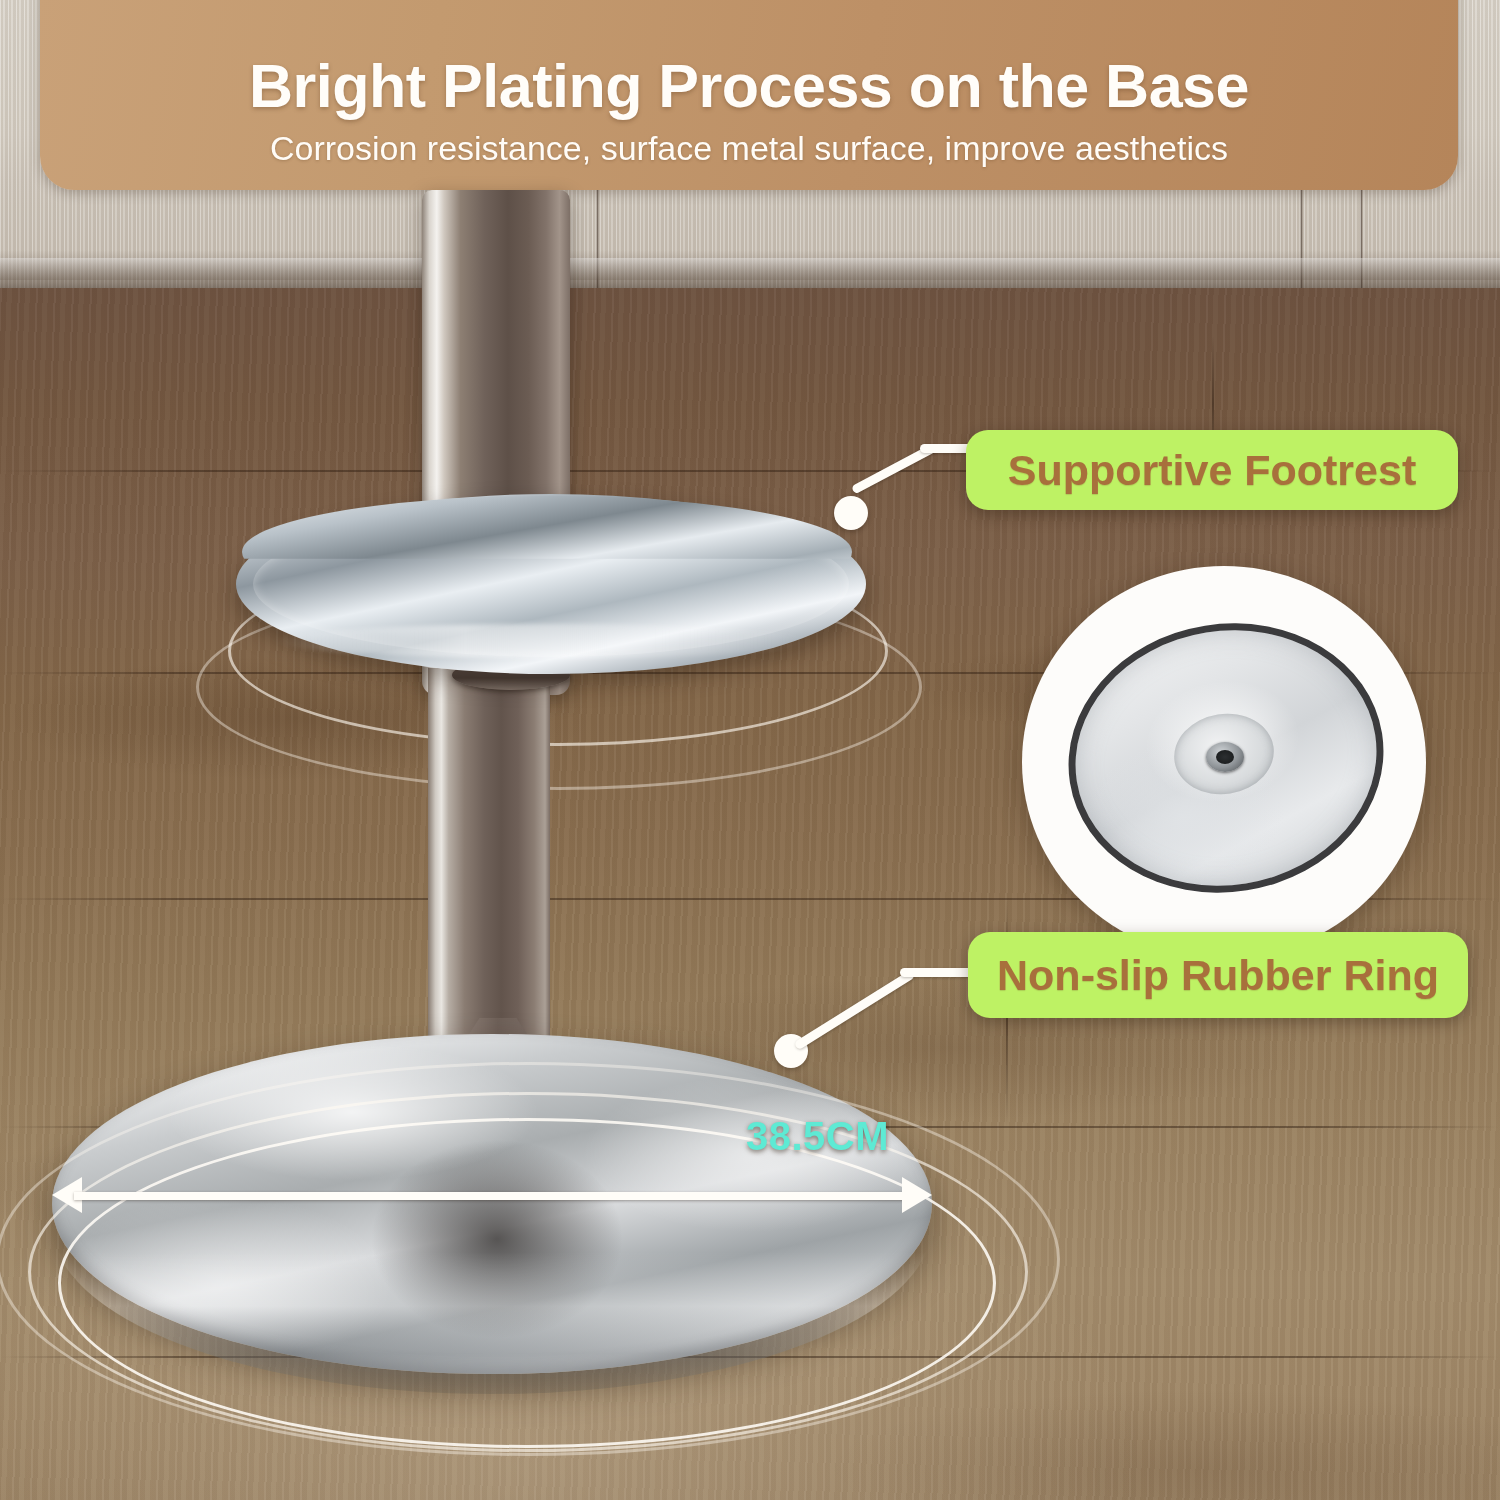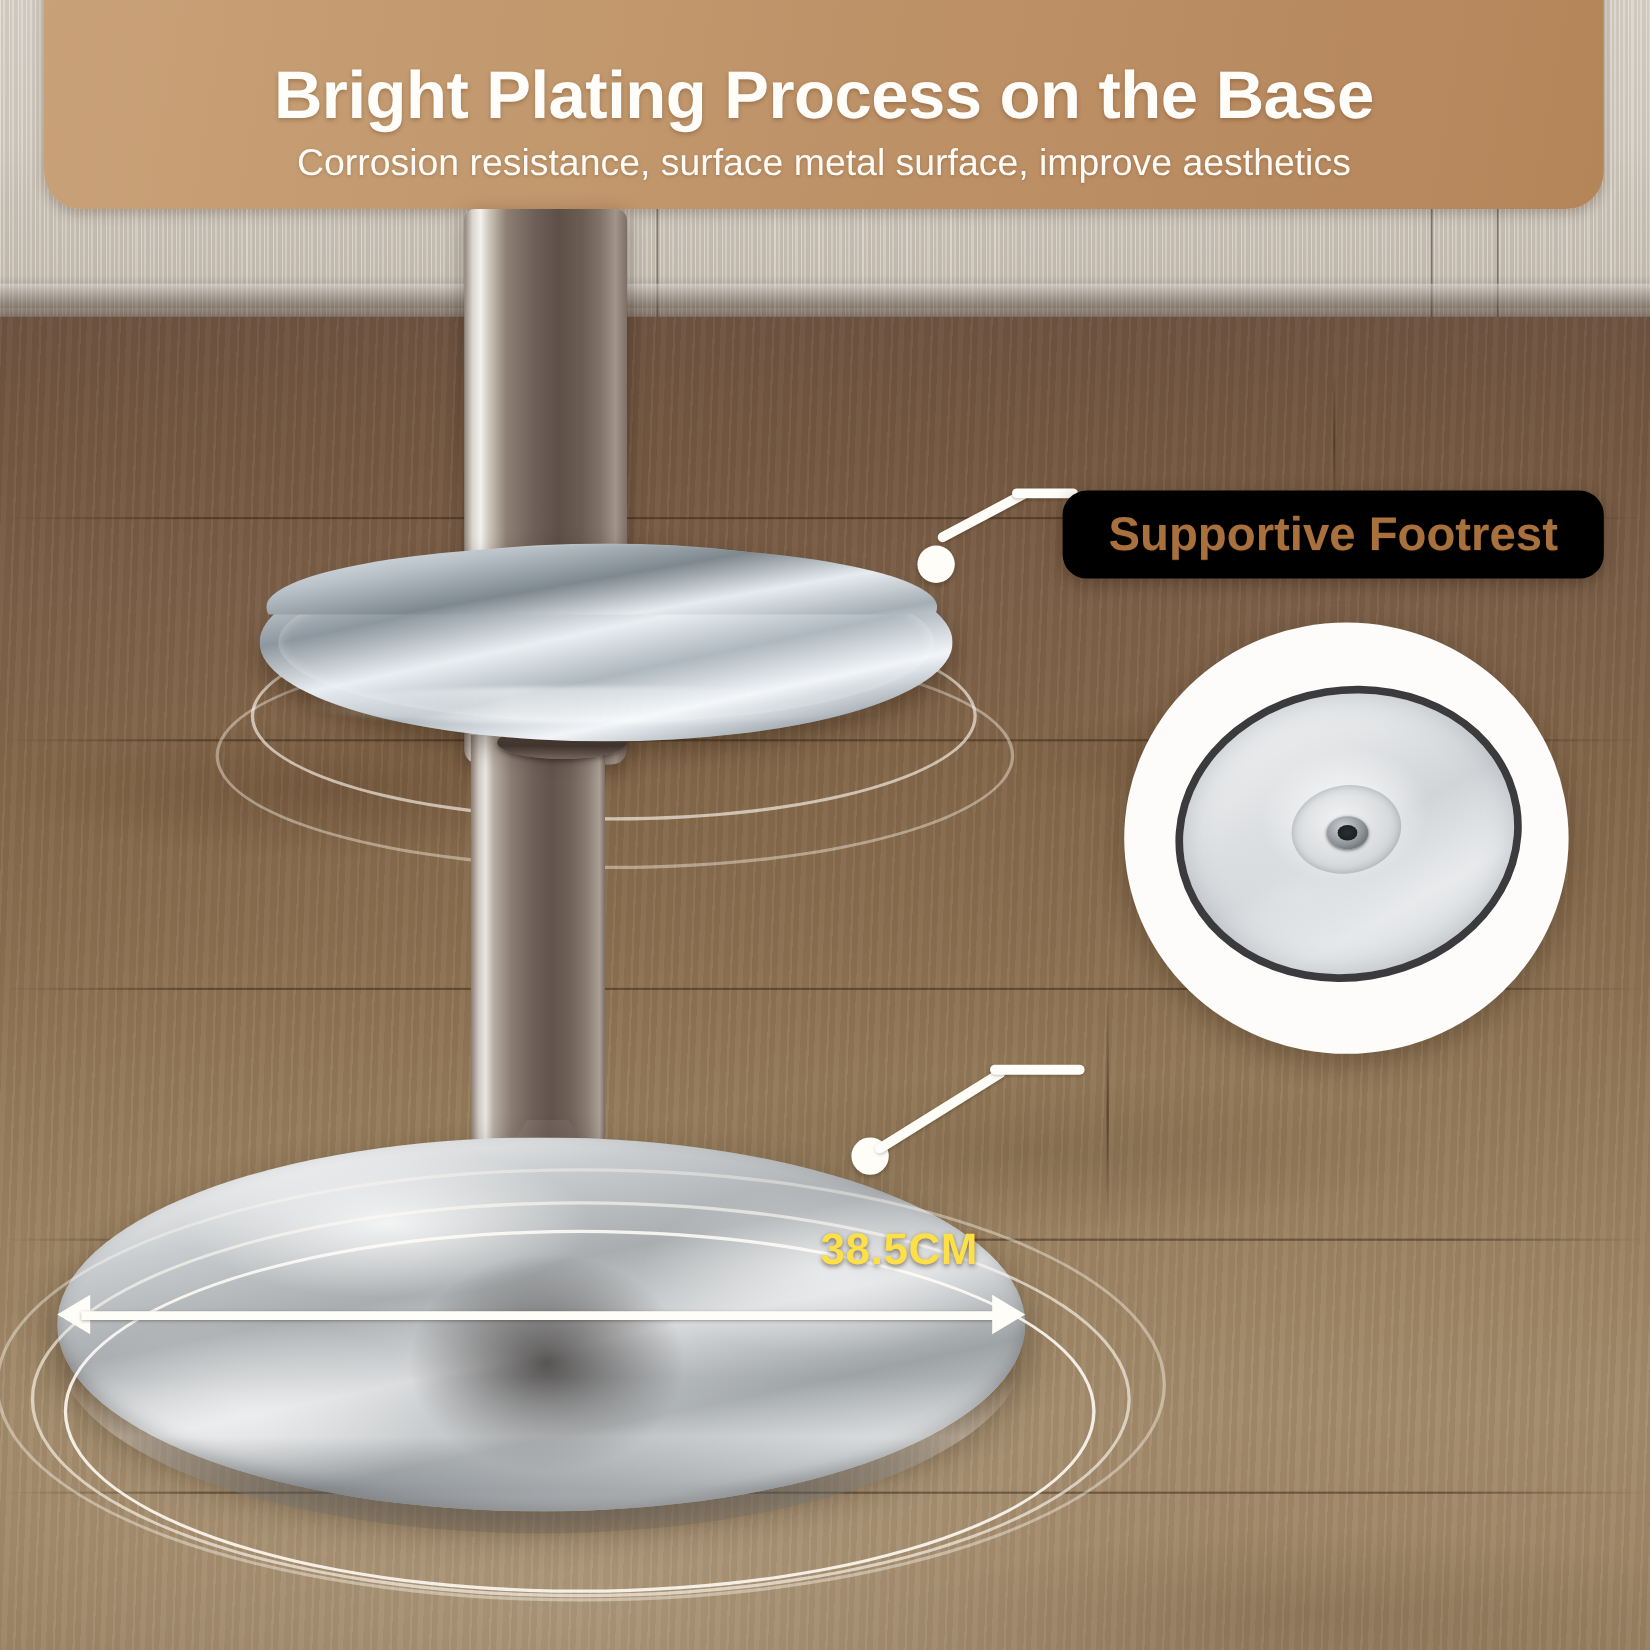--- a/index.html
+++ b/index.html
@@ -165,25 +165,24 @@
     clip-path:polygon(42% 0,58% 0,100% 100%,0 100%);
     filter:blur(.4px);
   }
 
   .swoosh{position:absolute;border-radius:50%;border:3px solid rgba(255,252,246,.88);}
   .swoosh.soft{border-color:rgba(255,250,242,.62);}
   .swoosh.faint{border-color:rgba(255,250,242,.40);}
 
   
   .pill{
-    position:absolute;background:#000000;border-radius:22px;
+    position:absolute;background:#bef264;border-radius:22px;
     display:flex;align-items:center;justify-content:center;
     box-shadow:0 5px 16px rgba(35,20,8,.34);
     padding:16px 26px;
-    margin-top:16px;
   }
   .pill span{
     color:#a8703c;font-size:43px;font-weight:bold;white-space:nowrap;
     text-shadow:0 1px 1px rgba(120,78,38,.22);
   }
   .leader{position:absolute;background:#fffdf8;height:9px;border-radius:5px;box-shadow:0 1px 3px rgba(30,18,8,.28);}
   .leader-dot{position:absolute;width:34px;height:34px;border-radius:50%;background:#fffdf8;box-shadow:0 2px 5px rgba(30,18,8,.30);}
 
   
   .inset{
@@ -217,21 +216,21 @@
     background:radial-gradient(ellipse at 50% 50%, #2c2f31, #17191a);
   }
 
   
   .measure{position:absolute;left:52px;top:1186px;width:880px;height:18px;}
   .measure-line{position:absolute;left:22px;top:6px;width:836px;height:8px;background:#fffdf8;box-shadow:0 1px 3px rgba(30,18,8,.35);}
   .arrowhead{position:absolute;top:-9px;width:0;height:0;border-top:18px solid transparent;border-bottom:18px solid transparent;}
   .arrowhead.left{left:0;border-right:30px solid #fffdf8;}
   .arrowhead.right{right:0;border-left:30px solid #fffdf8;}
   .measure-label{
-    position:absolute;left:746px;top:1114px;color:#fde047;font-size:40px;font-weight:bold;
+    position:absolute;left:746px;top:1114px;color:#5eead4;font-size:40px;font-weight:bold;
     text-shadow:0 2px 5px rgba(40,24,10,.55);letter-spacing:.5px;
   }
 </style>
 </head>
 <body>
 
 <div class="stage">
 
   <div class="cabinets">
     <div class="cab-seam" style="left:596px;"></div>
@@ -301,14 +300,17 @@
   <div class="inset">
     <div class="inset-disc"></div>
     <div class="inset-hub"></div>
     <div class="inset-bolt"></div>
     <div class="inset-bolt-core"></div>
   </div>
 
   <div class="leader-dot" style="left:774px;top:1034px;"></div>
   <div class="leader" style="left:796px;top:1042px;width:138px;transform:rotate(-32deg);transform-origin:left center;"></div>
   <div class="leader" style="left:900px;top:968px;width:86px;"></div>
+  <div class="pill" style="left:968px;top:932px;width:500px;height:86px;">
+    <span>Non-slip Rubber Ring</span>
+  </div>
 
 </div>
 
 </body></html>

